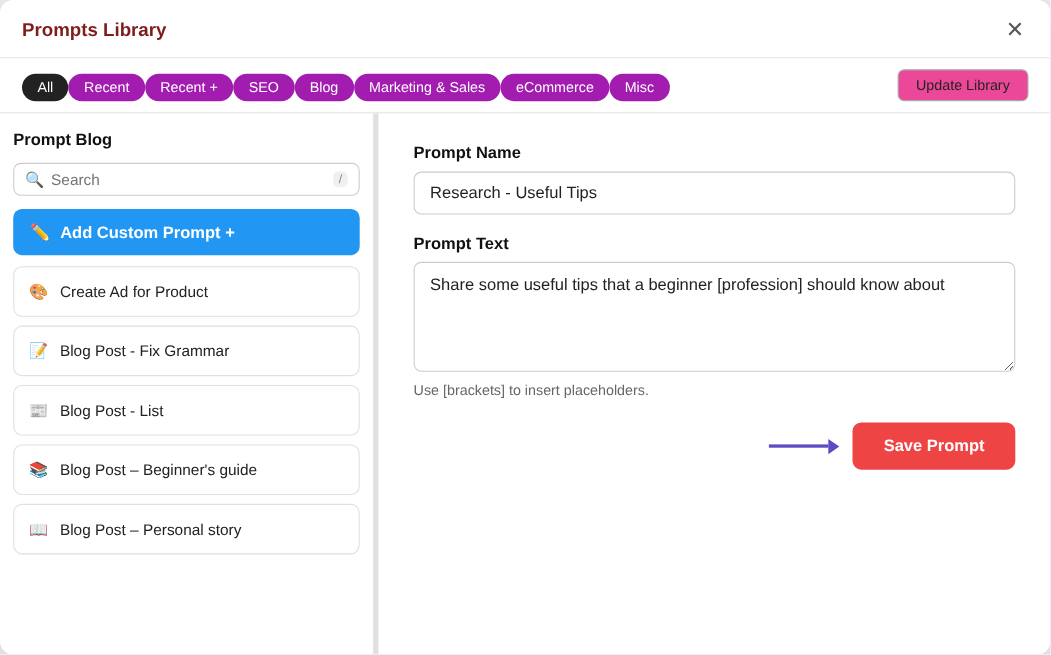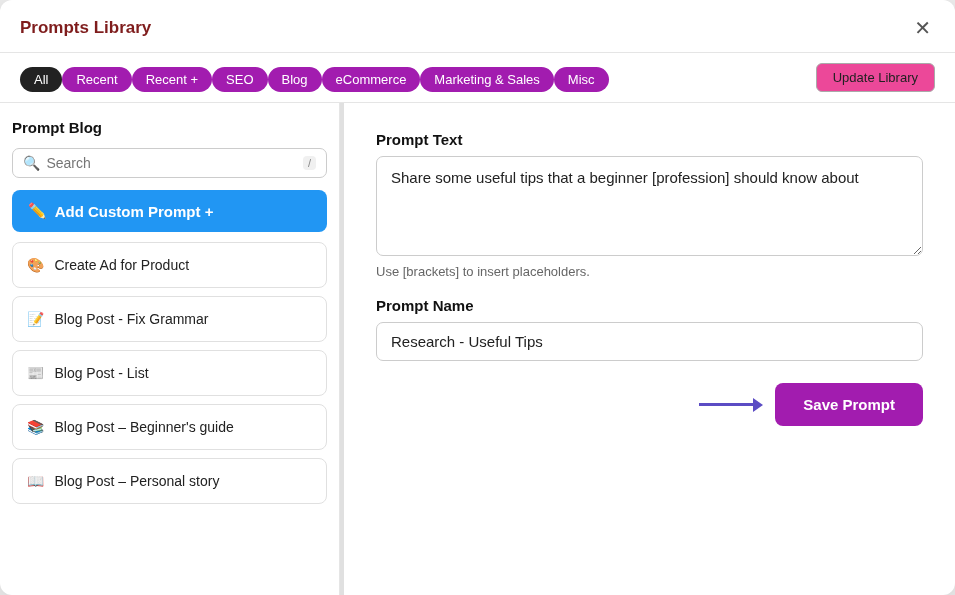--- a/index.html
+++ b/index.html
@@ -221,21 +221,21 @@
     .arrow-head {
       width: 0;
       height: 0;
       border-top: 7px solid transparent;
       border-bottom: 7px solid transparent;
       border-left: 10px solid #5b4cc4;
       display: inline-block;
       vertical-align: middle;
     }
     .save-prompt-btn {
-      background: #a21caf;
+      background: #ef4444;
       color: #fff;
       border: none;
       border-radius: 8px;
       padding: 13px 28px;
       font-size: 15px;
       font-weight: 600;
       cursor: pointer;
     }
     .divider-line {
       width: 4px;
@@ -253,22 +253,22 @@
     <span class="modal-title">Prompts Library</span>
     <button class="close-btn">✕</button>
   </div>
 
   <div class="tabs-row">
     <button class="tab-chip active">All</button>
     <button class="tab-chip">Recent</button>
     <button class="tab-chip">Recent +</button>
     <button class="tab-chip">SEO</button>
     <button class="tab-chip">Blog</button>
+    <button class="tab-chip">Marketing &amp; Sales</button>
     <button class="tab-chip">eCommerce</button>
-    <button class="tab-chip">Marketing &amp; Sales</button>
     <button class="tab-chip">Misc</button>
     <button class="update-library-btn">Update Library</button>
   </div>
 
   <div class="main-body">
 
     <div class="sidebar">
       <div class="prompt-list-title">Prompt Blog</div>
 
       <div class="search-box">
@@ -305,28 +305,28 @@
       <button class="list-item-btn">
         <span>📖</span>
         <span>Blog Post – Personal story</span>
       </button>
     </div>
 
     <div class="divider-line"></div>
 
     <div class="content-area">
       <div>
+        <div class="field-label">Prompt Name</div>
+        <input class="prompt-name-input" type="text" value="Research - Useful Tips" style="">
+      </div>
+
+      <div>
         <div class="field-label">Prompt Text</div>
         <textarea class="prompt-text-textarea" style="">Share some useful tips that a beginner [profession] should know about</textarea>
         <div class="placeholder-hint">Use [brackets] to insert placeholders.</div>
-      </div>
-
-      <div>
-        <div class="field-label">Prompt Name</div>
-        <input class="prompt-name-input" type="text" value="Research - Useful Tips" style="">
       </div>
 
       <div class="save-row">
         <div class="arrow-indicator">
           <span class="arrow-line"></span>
           <span class="arrow-head"></span>
         </div>
         <button class="save-prompt-btn">Save Prompt</button>
       </div>
     </div>

